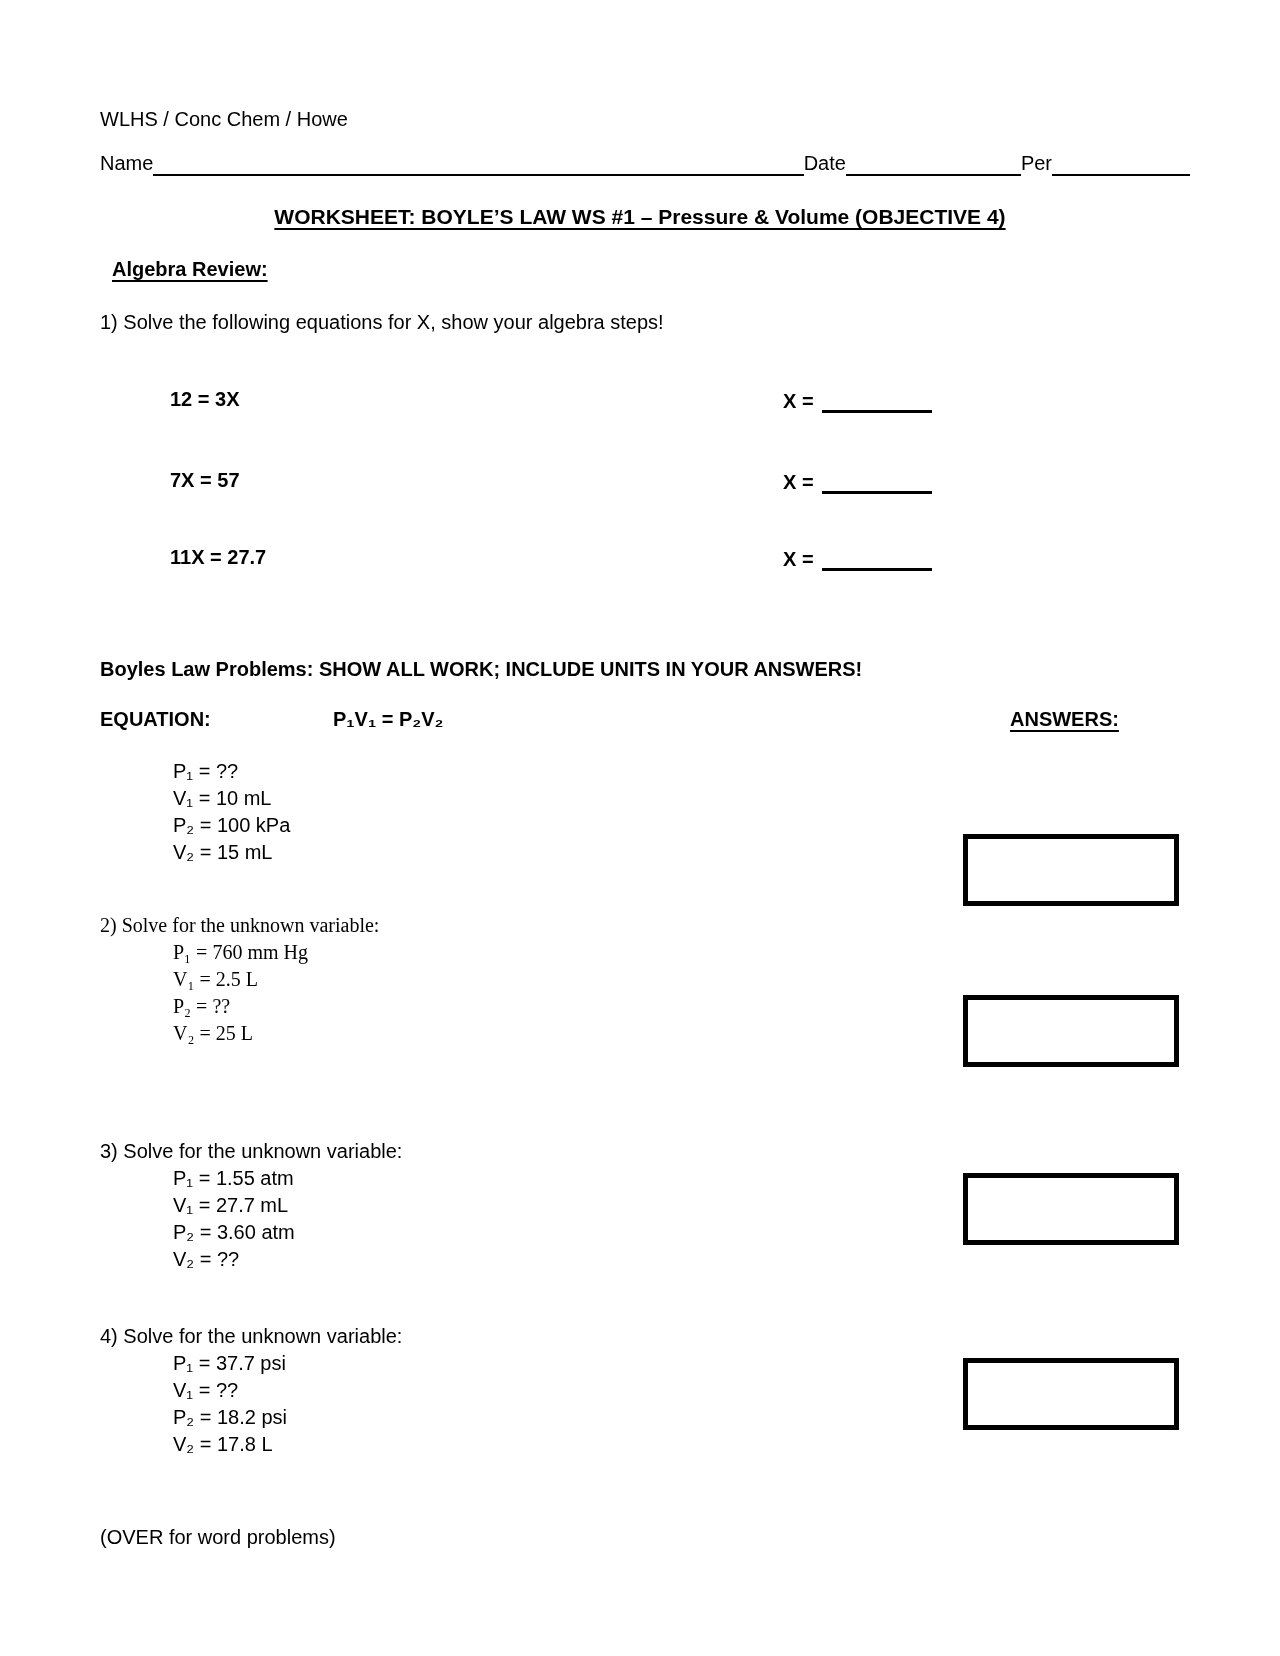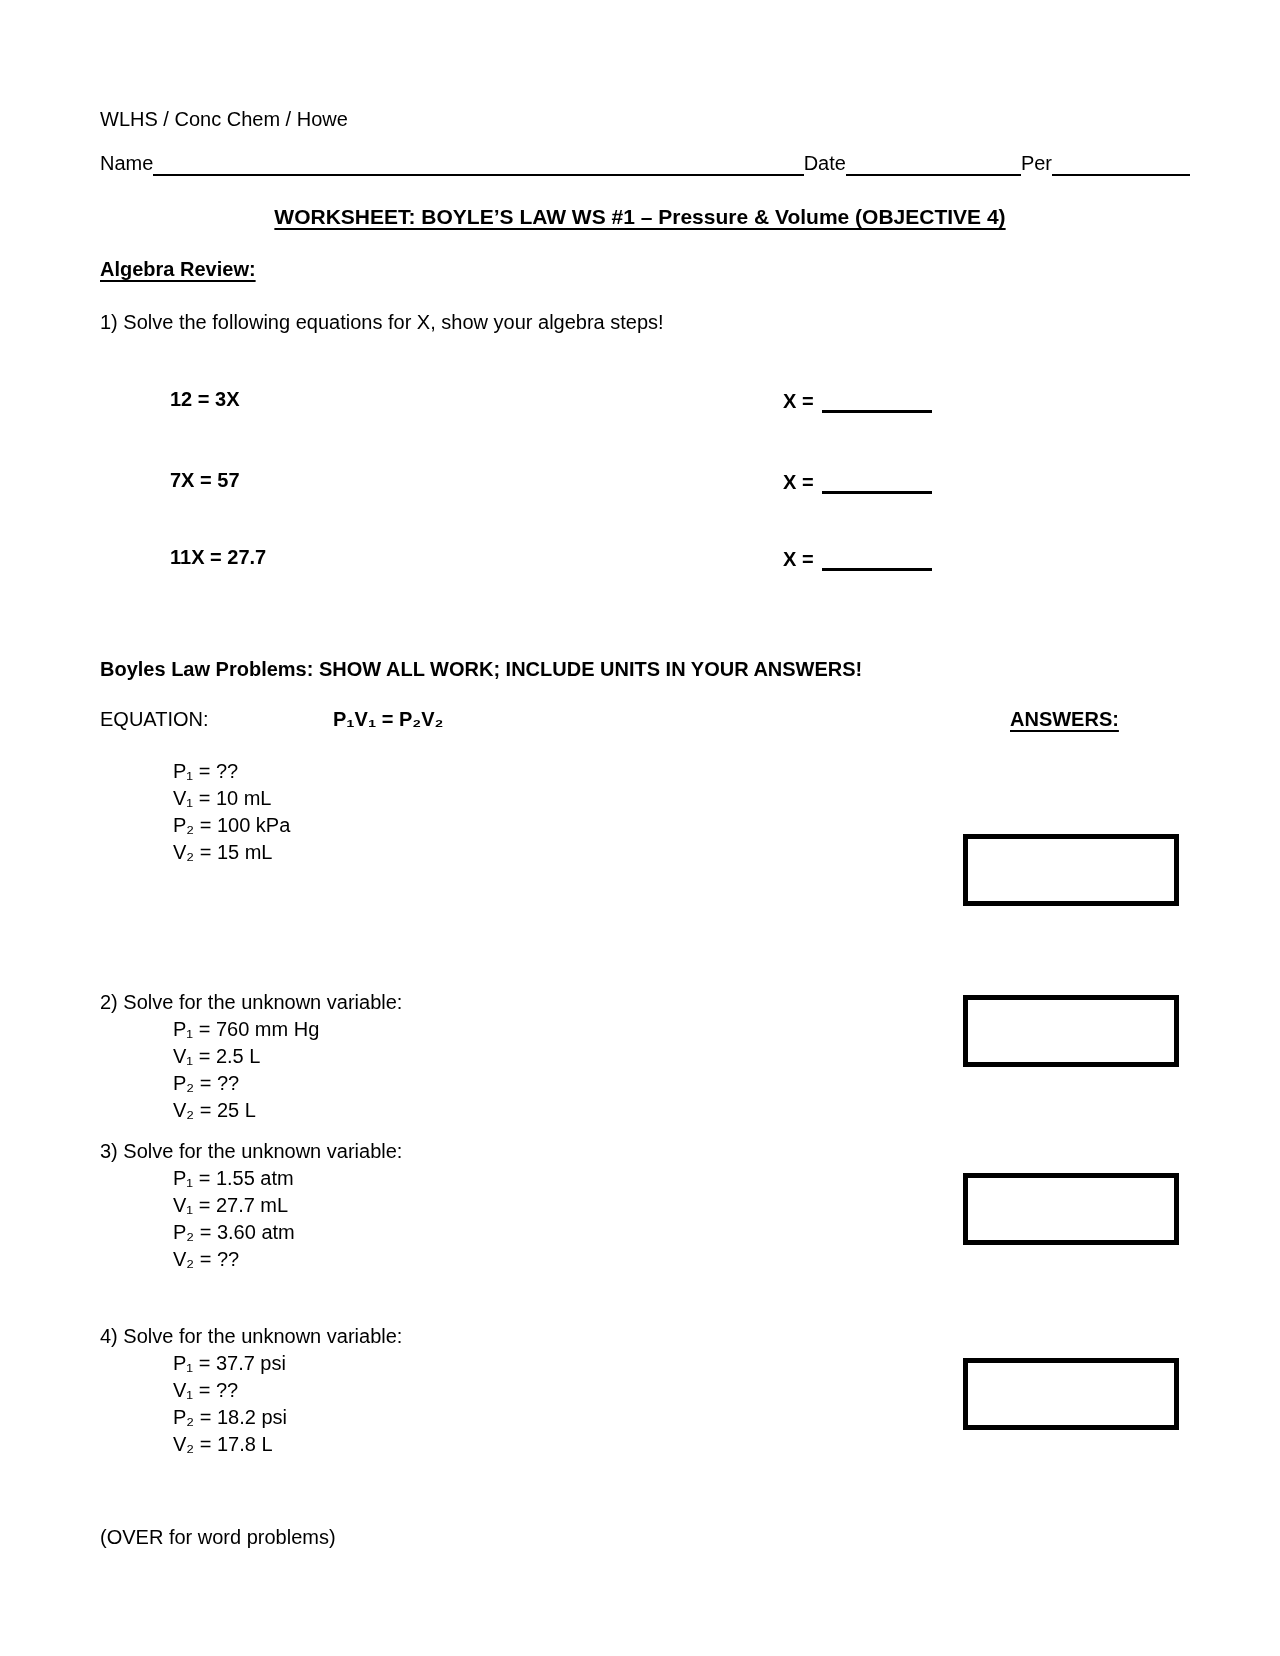--- a/index.html
+++ b/index.html
@@ -37,21 +37,21 @@
   }
 
   
   .alg-row { left: 0; width: 1280px; height: 30px; }
   .alg-eq { position: absolute; left: 170px; font-weight: bold; }
   .alg-ans { position: absolute; left: 783px; display: flex; align-items: flex-end; font-weight: bold; }
   .x-blank { width: 110px; border-bottom: 3px solid #000; height: 22px; margin-left: 8px; }
 
   
   .eq-row { left: 0; top: 708px; width: 1280px; height: 30px; }
-  .eq-label { position: absolute; left: 100px; font-weight: normal; }
+  .eq-label { position: absolute; left: 100px; font-weight: bold; }
   .eq-formula { position: absolute; left: 333px; font-weight: bold; }
   .answers-label {
     position: absolute; left: 1010px; font-weight: bold;
     text-decoration: underline; text-decoration-thickness: 2px; text-underline-offset: 4px;
   }
 
   .problem { left: 100px; line-height: 27px; width: 820px; }
   .problem .given { padding-left: 73px; }
 
   .answer-box {
@@ -73,21 +73,21 @@
     <span class="lbl">Name</span>
     <span class="fill-blank grow"></span>
     <span class="lbl">Date</span>
     <span class="fill-blank w175"></span>
     <span class="lbl">Per</span>
     <span class="fill-blank w138"></span>
   </div>
 
   <div class="abs title">WORKSHEET: BOYLE’S LAW WS #1 – Pressure &amp; Volume (OBJECTIVE 4)</div>
 
-  <div class="abs b u" style="left:100px; top:258px;">Algebra Review:</div>
+  <div class="abs b u" style="left:112px; top:258px;">Algebra Review:</div>
 
   <div class="abs" style="left:100px; top:311px;">1) Solve the following equations for X, show your algebra steps!</div>
 
   <div class="abs alg-row" style="top:388px;">
     <span class="alg-eq">12 = 3X</span>
     <span class="alg-ans">
       <span>X =</span>
       <span class="x-blank"></span>
     </span>
   </div>
@@ -117,21 +117,21 @@
   </div>
 
   <div class="abs problem" style="top:758px;">
     <div class="given">P₁ = ??</div>
     <div class="given">V₁ = 10 mL</div>
     <div class="given">P₂ = 100 kPa</div>
     <div class="given">V₂ = 15 mL</div>
   </div>
   <div class="answer-box" style="top:834px;"></div>
 
-  <div class="abs problem" style="top:989px;">
+  <div class="abs problem" style="top:912px;font-family:Liberation Serif, serif;">
     <div>2) Solve for the unknown variable:</div>
     <div class="given">P₁ = 760 mm Hg</div>
     <div class="given">V₁ = 2.5 L</div>
     <div class="given">P₂ = ??</div>
     <div class="given">V₂ = 25 L</div>
   </div>
   <div class="answer-box" style="top:995px;"></div>
 
   <div class="abs problem" style="top:1138px;">
     <div>3) Solve for the unknown variable:</div>

